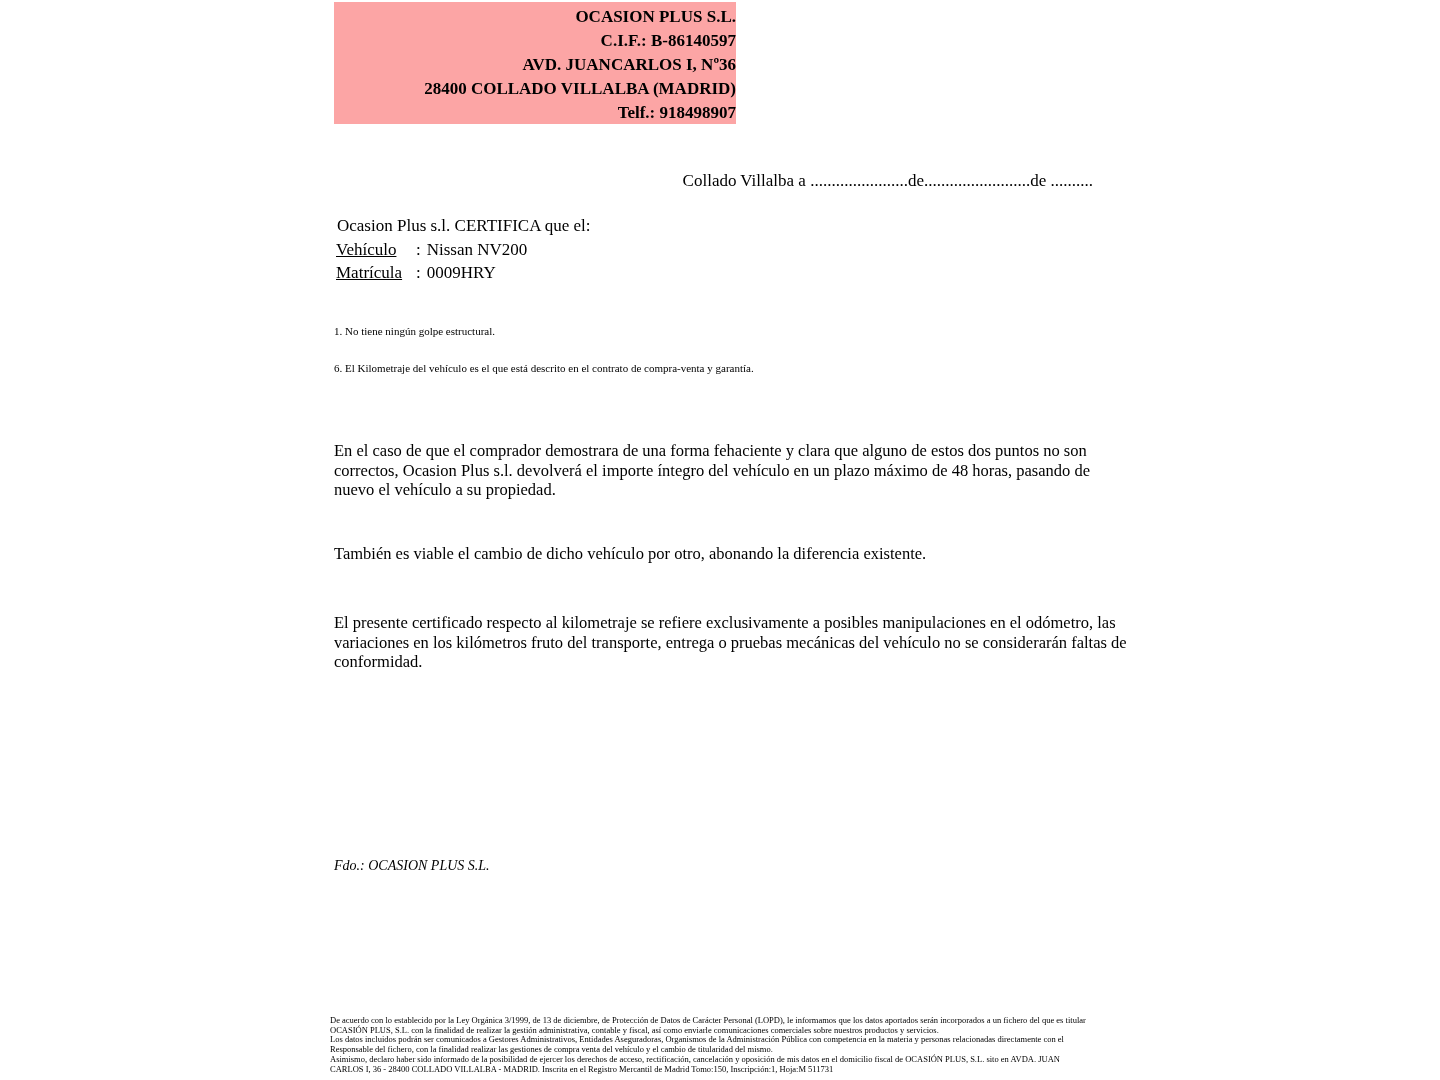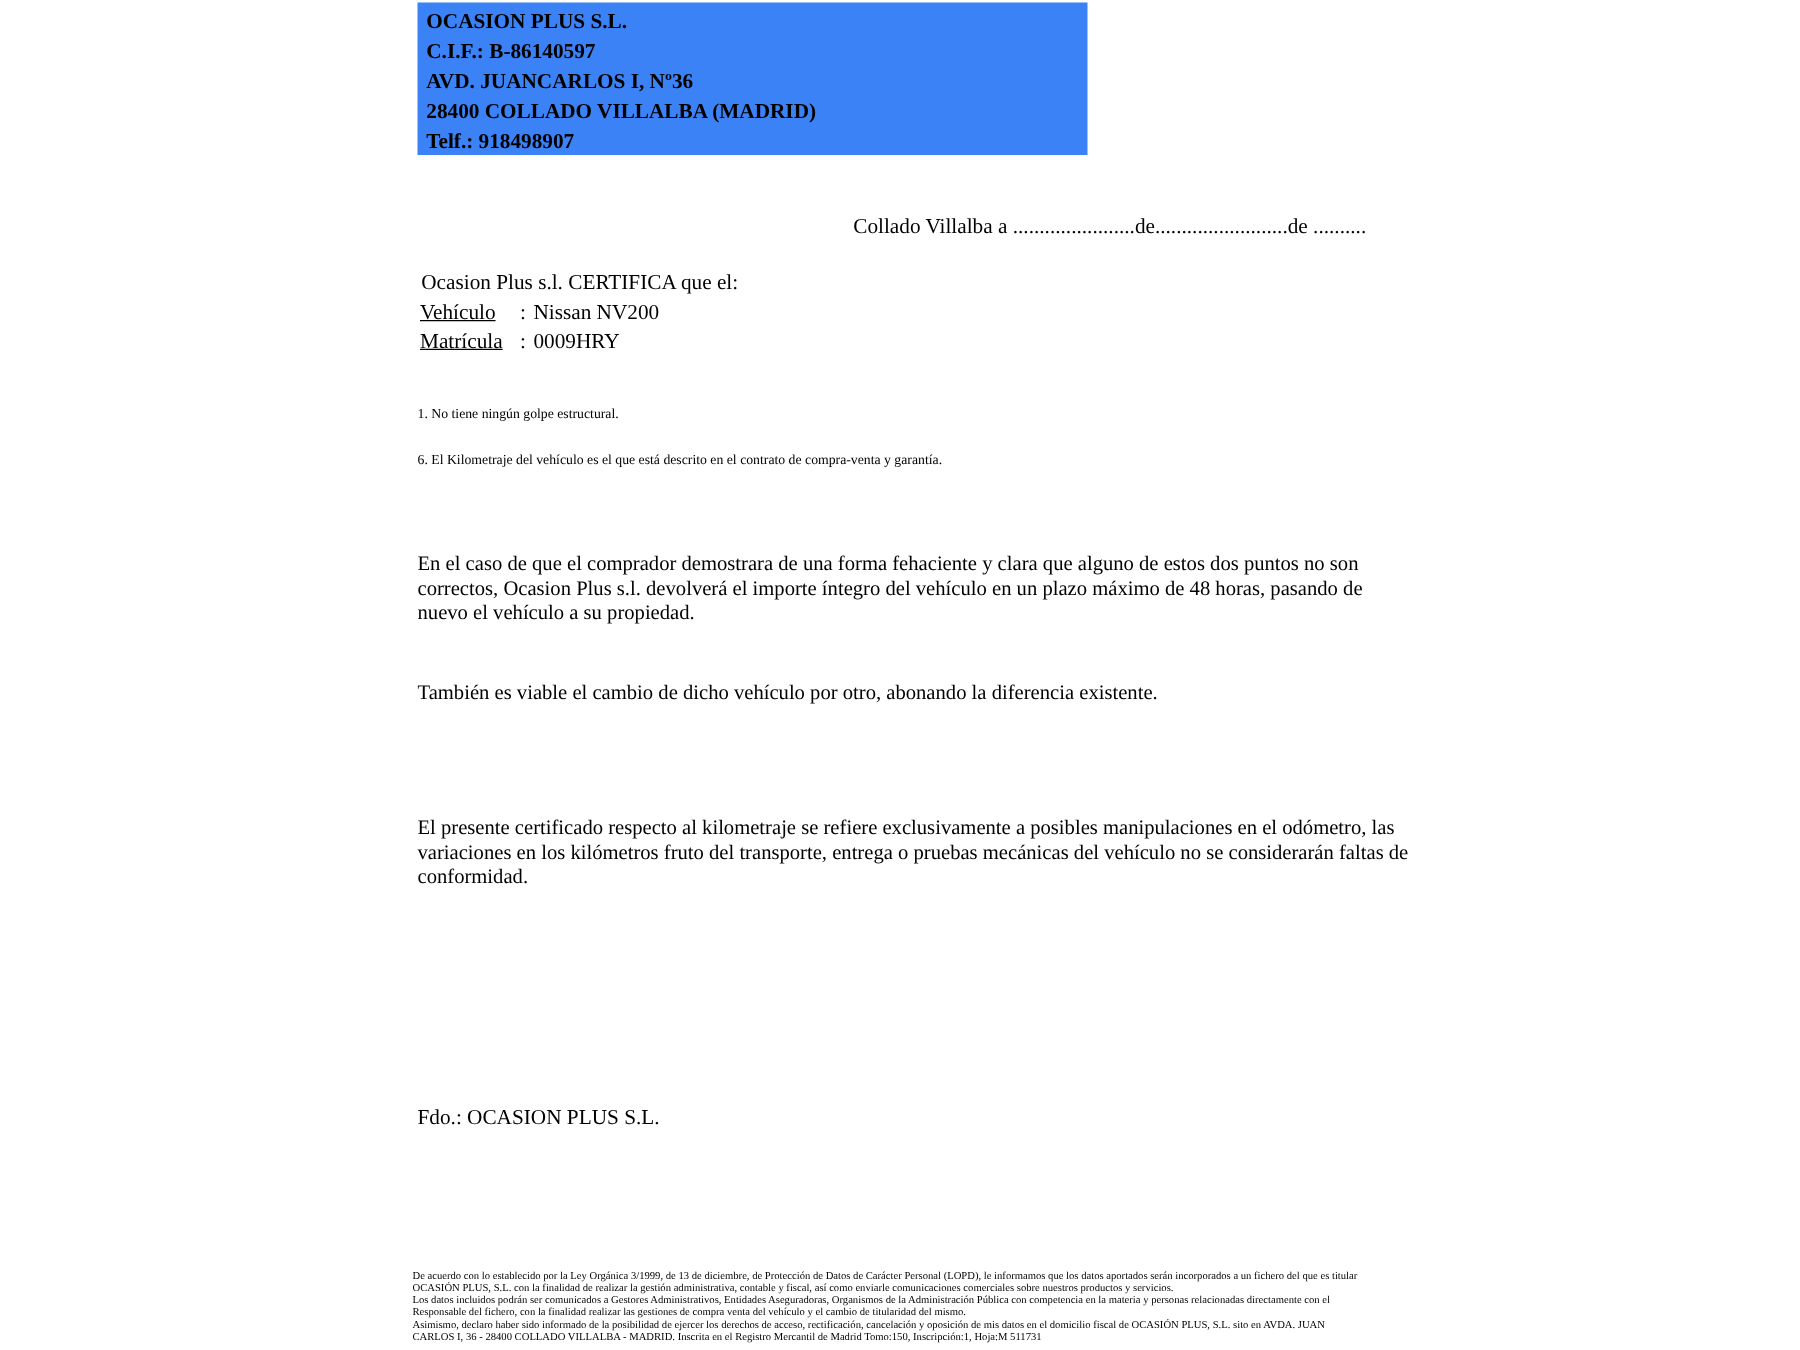--- a/index.html
+++ b/index.html
@@ -17,27 +17,28 @@
   }
   .page {
     position: absolute;
     inset: 0;
   }
   
   .header-block {
     position: absolute;
     left: 334px;
     top: 2px;
-    width: 536px;
+    width: 402px;
     height: 122px;
-    background: #3b82f6;
+    background: #fca5a5;
     box-sizing: border-box;
     padding: 3px 0 0 7px;
     font-weight: bold;
     font-size: 17px;
+    text-align: right;
   }
   .header-line {
     line-height: 24px;
     white-space: nowrap;
   }
   
   .date-line {
     position: absolute;
     left: 334px;
     top: 171px;
@@ -81,28 +82,29 @@
   .para {
     position: absolute;
     left: 334px;
     width: 800px;
     font-size: 16.5px;
     line-height: 19.5px;
   }
   #para-1 { top: 441px; }
   #para-2 { top: 544px; }
   #para-3 { top: 556px; }
-  #para-4 { top: 613px; margin-top: 39px; }
+  #para-4 { top: 613px; }
   
   .signature {
     position: absolute;
     left: 334px;
-    top: 884px;
-    font-size: 17px;
+    top: 858px;
+    font-size: 14px;
     white-space: nowrap;
+    font-style: italic;
   }
   
   .legal {
     position: absolute;
     left: 330px;
     top: 1016px;
     width: 790px;
     font-size: 8.5px;
     line-height: 9.7px;
   }

